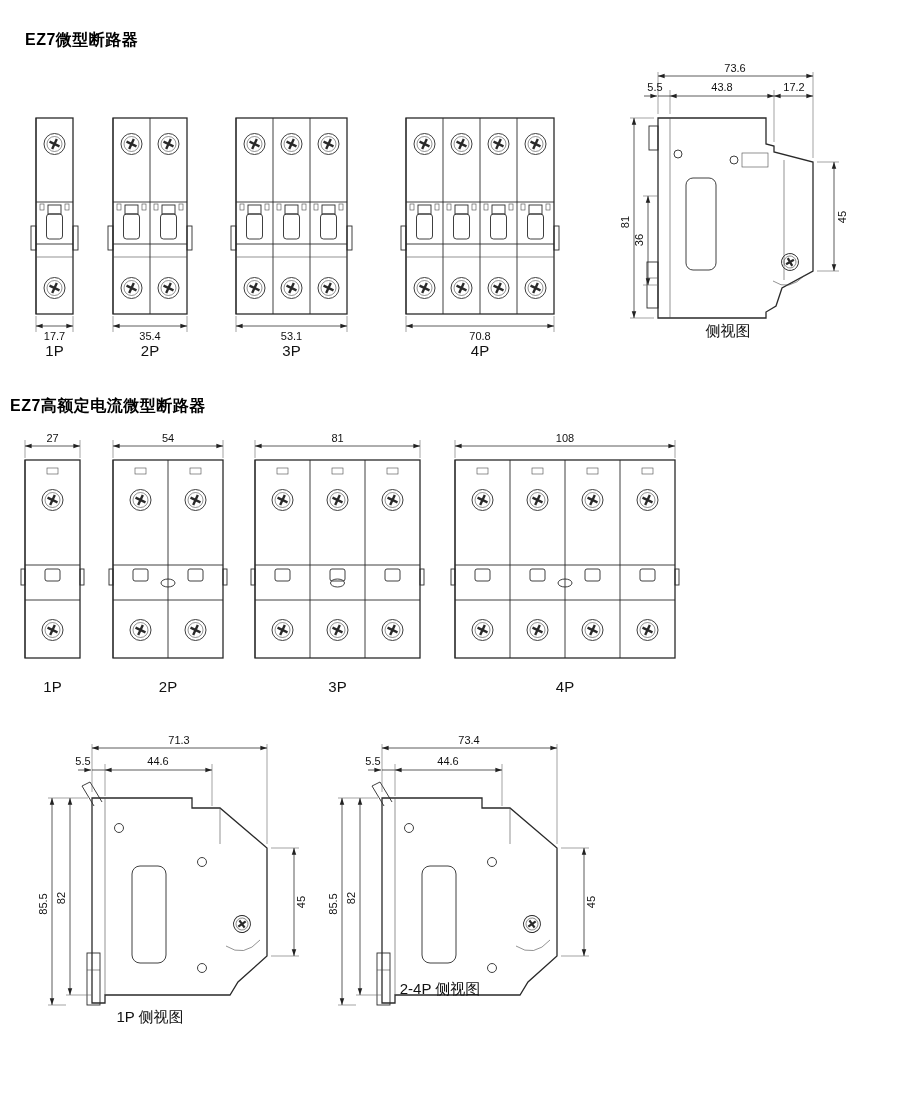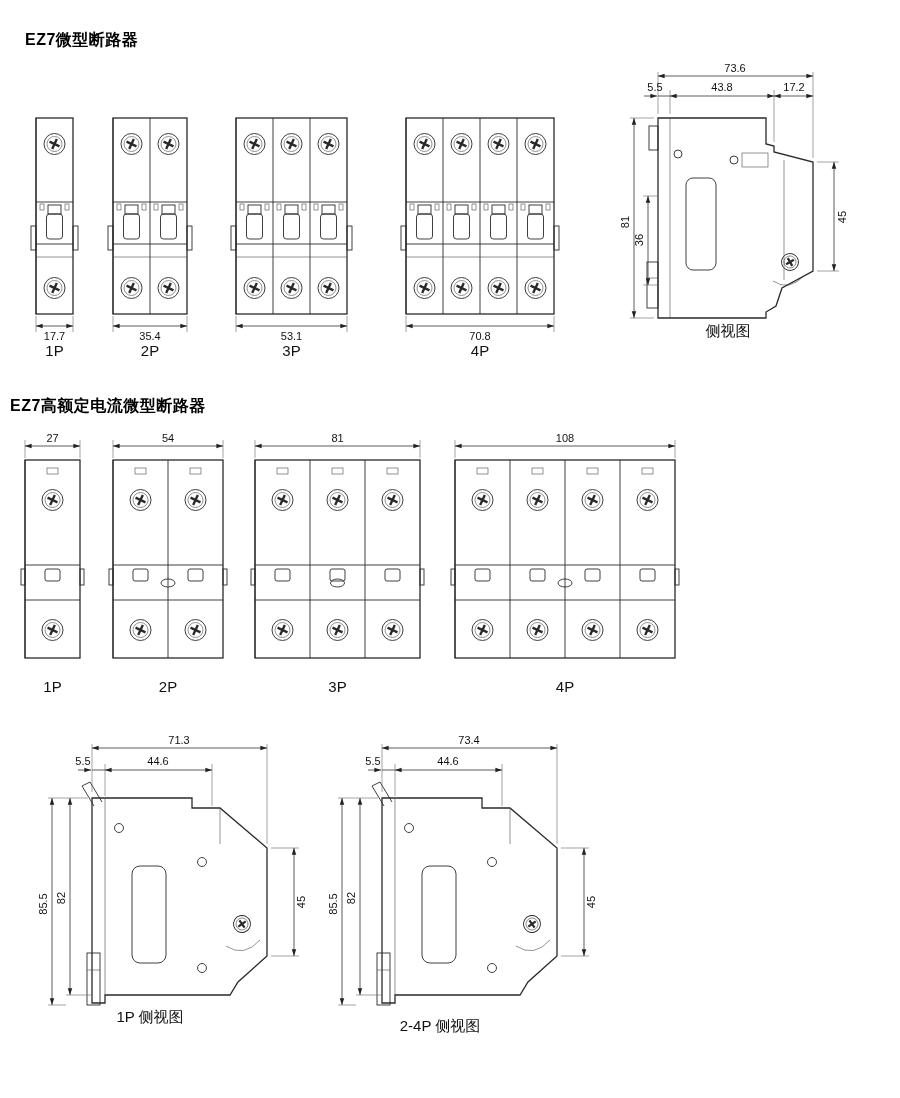--- a/index.html
+++ b/index.html
@@ -338,13 +338,13 @@
     <text transform="translate(43,172) rotate(-90)" text-anchor="middle" class="dtxt">82</text>
 
     <line x1="249" y1="122" x2="277" y2="122" class="ext"></line>
     <line x1="249" y1="230" x2="277" y2="230" class="ext"></line>
     <line x1="272" y1="122" x2="272" y2="230" class="dim" marker-start="url(#arr)" marker-end="url(#arr)"></line>
     <text transform="translate(283,176) rotate(-90)" text-anchor="middle" class="dtxt">45</text>
   </g>
 </svg>
 
 <div class="abs plabel" style="left:25px;top:1008px;width:250px">1P 侧视图</div>
-<div class="abs plabel" style="left:315px;top:1017px;width:250px">2-4P 侧视图</div>
+<div class="abs plabel" style="left:315px;top:980px;width:250px">2-4P 侧视图</div>
 
 </body></html>

